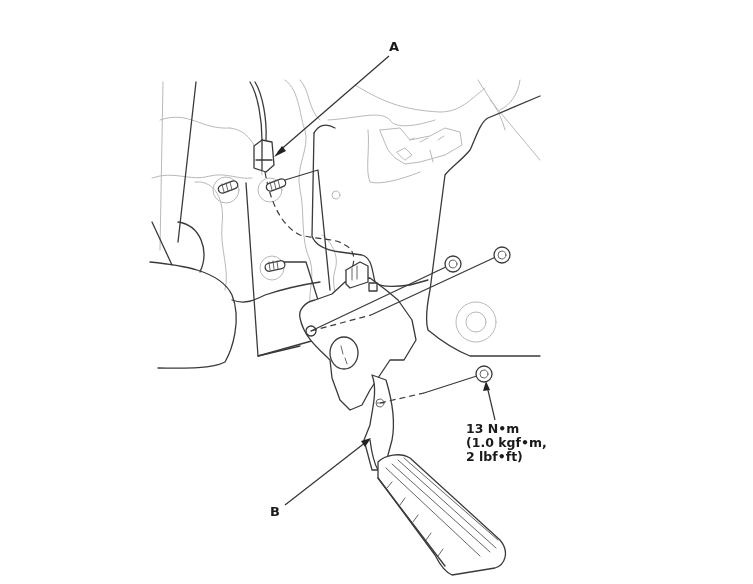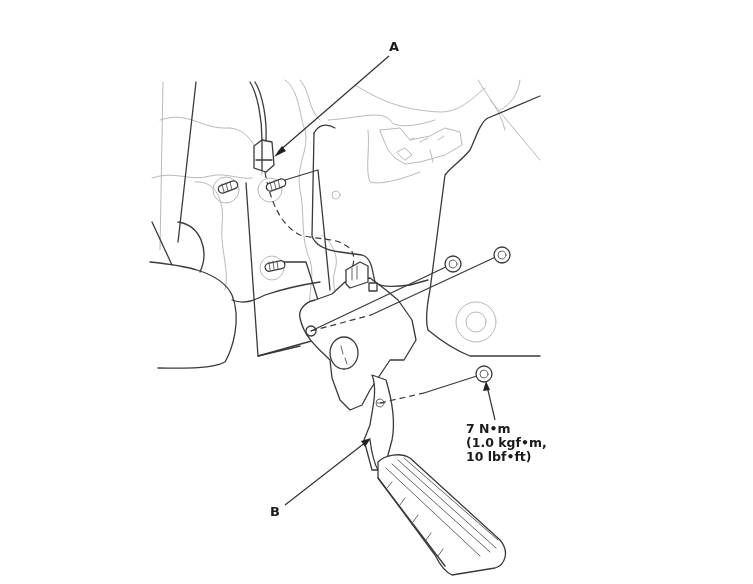--- a/index.html
+++ b/index.html
@@ -177,17 +177,17 @@
       <polygon points="371,438 361,441 365,447" fill="#222"></polygon>
       <line class="leader" x1="495" y1="420" x2="487" y2="386"></line>
       <polygon points="486,381 483,391 490,390" fill="#222"></polygon>
     </g>
   </svg>
 
   <div class="callout" style="left:389px; top:40px;">A</div>
   <div class="callout" style="left:270px; top:505px;">B</div>
 
   <div class="spec">
-    <div>7 N•m</div>
+    <div>13 N•m</div>
     <div>(1.0 kgf•m,</div>
-    <div>10 lbf•ft)</div>
+    <div>2 lbf•ft)</div>
   </div>
 </div>
 
 </body></html>

